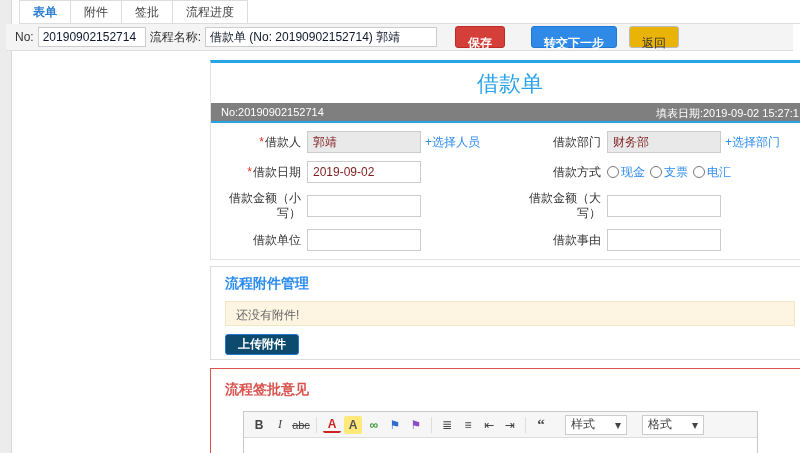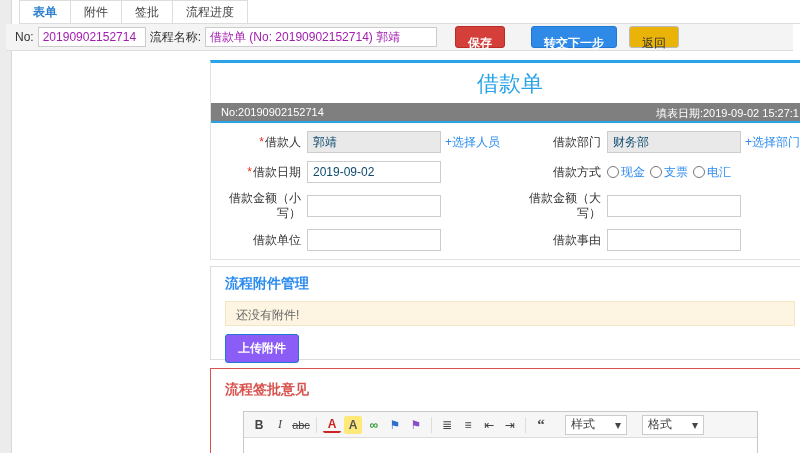--- a/index.html
+++ b/index.html
@@ -16,52 +16,52 @@
 
   
   .tabbar { position:absolute; left:19px; top:0; width:787px; height:24px; display:flex; border-bottom:1px solid #ddd; background:#fff; }
   .tab { padding:4px 13px; font-size:12px; color:#444; border:1px solid #ddd; border-bottom:none; margin-left:-1px; background:#fff; cursor:pointer; line-height:15px; white-space:nowrap; }
   .tab:first-child { margin-left:0; }
   .tab.active { color:#2d7fd0; font-weight:bold; }
 
   
   .toolbar { position:absolute; left:6px; top:24px; width:787px; height:27px; background:#f4f4f4; border-bottom:1px solid #ddd; display:flex; align-items:center; padding:0 5px; }
   .lbl { margin:0 4px; white-space:nowrap; }
-  .inp { height:20px; border:1px solid #ccc; padding:1px 4px; font-size:12px; color:#a21caf; background:#fff; font-family:inherit; }
+  .inp { height:20px; border:1px solid #ccc; padding:1px 4px; font-size:12px; color:#0f172a; background:#fff; font-family:inherit; }
   .no-inp { width:108px; }
   .name-inp { width:232px; }
   .btn { height:22px; padding:8px 12px; border-radius:3px; font-size:12px; cursor:pointer; font-family:inherit; white-space:nowrap; }
   .btn-save { background:#d43f3a; color:#fff; border:1px solid #b92c28; font-weight:bold; margin-left:18px; }
   .btn-next { background:#2e8ae6; color:#fff; border:1px solid #2077d4; font-weight:bold; margin-left:26px; }
   .btn-back { background:#eab308; color:#333; border:1px solid #bbb; margin-left:12px;text-align:right; }
 
   
   .panel { position:absolute; left:210px; width:600px; background:#fff; }
   .form-panel { top:60px; border:1px solid #e3e3e3; border-top:3px solid #29a3e8; }
   .form-title { color:#29a3e8; font-size:22px; line-height:26px; text-align:center; padding:8px 0 6px; }
   .meta-strip { background:#7f7f7f; color:#fff; font-size:11px; display:flex; justify-content:space-between; padding:3px 10px; height:18px; }
   .blue-line { height:2px; background:#29a3e8; }
   .form-grid { padding:8px 0; }
   .f-row { display:flex; align-items:center; margin-bottom:8px; }
   .f-row:last-child { margin-bottom:0; }
   .f-label { width:96px; text-align:right; font-size:12px; color:#333; line-height:15px; flex:none; padding-right:6px; }
   .f-field { width:204px; flex:none; display:flex; align-items:center; gap:4px; }
   .req { color:#e33321; margin-right:1px; }
-  .f-inp { width:134px; height:22px; border:1px solid #ccc; padding:1px 5px; font-size:12px; font-family:inherit; color:#0c4a6e; }
+  .f-inp { width:114px; height:22px; border:1px solid #ccc; padding:1px 5px; font-size:12px; font-family:inherit; color:#7f1d1d; }
   .ro { background:#e9e9e9; }
   .link { color:#2d8cf0; font-size:12px; text-decoration:none; cursor:pointer; white-space:nowrap; }
   .methods { gap:2px; }
   .radio-opt { display:flex; align-items:center; color:#2d8cf0; font-size:12px; cursor:pointer; margin-right:3px; white-space:nowrap; }
   .radio-opt input { margin:0 2px 0 0; width:12px; height:12px; }
 
   
   .attach-panel { top:266px; height:94px; border:1px solid #ddd; padding:8px 14px; }
   .attach-title { color:#2d8cf0; font-size:14px; font-weight:bold; margin-bottom:8px; }
   .notice { background:#fdf5e2; border:1px solid #f3e6c3; color:#666; font-size:12px; padding:5px 10px; height:25px; margin-bottom:8px; }
-  .btn-upload { background:#8b5cf6; color:#fff; border:1px solid #2077d4; font-weight:bold; height:29px; padding:0 12px; border-radius:3px; font-size:12px; cursor:pointer; font-family:inherit; }
+  .btn-upload { background:#0c4a6e; color:#fff; border:1px solid #2077d4; font-weight:bold; height:21px; padding:0 12px; border-radius:3px; font-size:12px; cursor:pointer; font-family:inherit; }
 
   
   .approval-panel { top:368px; height:200px; border:1px solid #d9534f; padding:12px 14px; }
   .approval-title { color:#d9534f; font-size:14px; font-weight:bold; }
   .editor { margin:12px 0 0 18px; width:515px; border:1px solid #c8c8c8; background:#fff; }
   .ed-toolbar { background:#f6f6f6; border-bottom:1px solid #ddd; display:flex; align-items:center; padding:3px 6px; gap:3px; height:26px; }
   .ti { display:inline-flex; align-items:center; justify-content:center; min-width:18px; height:18px; font-size:12px; color:#444; cursor:pointer; border-radius:2px; }
   .ti.bold { font-weight:bold; }
   .ti.italic { font-style:italic; font-family:"Liberation Serif", serif; }
   .ti.strike { text-decoration:line-through; font-size:11px; }

